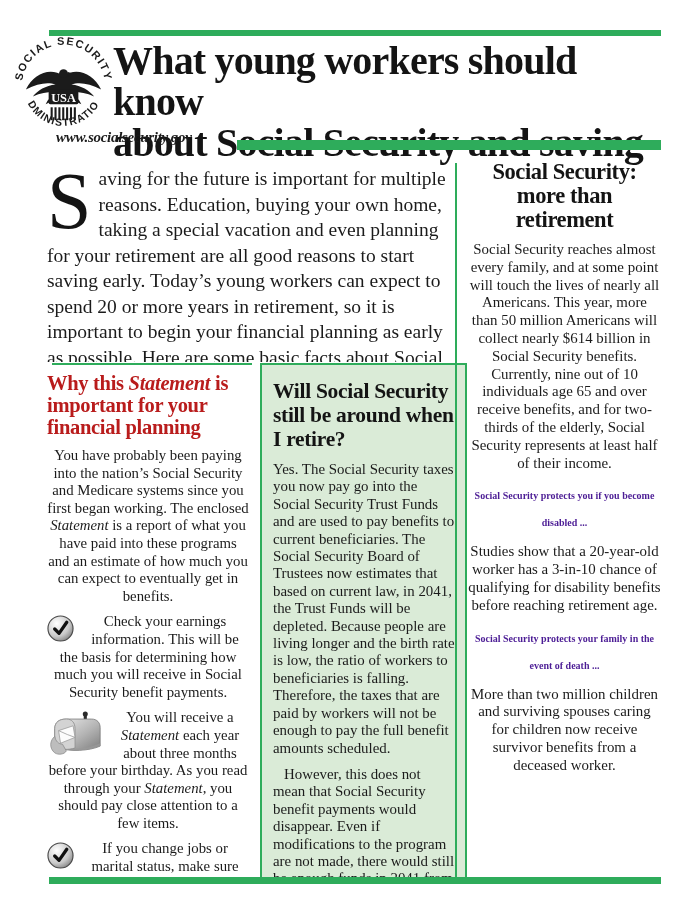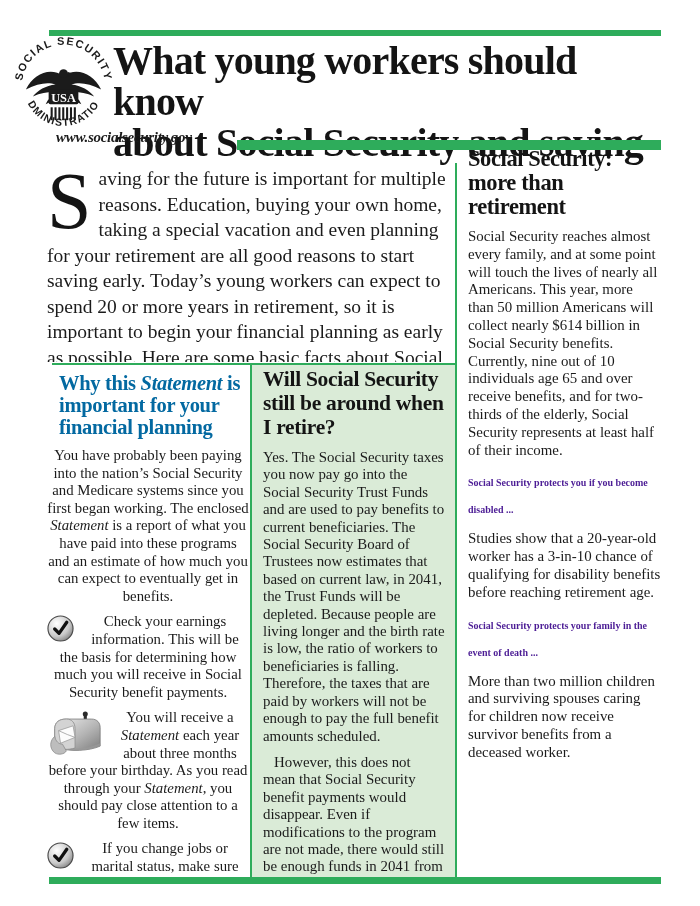--- a/index.html
+++ b/index.html
@@ -29,41 +29,41 @@
   .dropcap {
     float:left; font-size:80px; line-height:62px; padding:4px 7px 0 0; color:#141414;
   }
 
   
   .leftcol {
     position:absolute; left:47px; top:372px; width:202px; height:501px;
     font-size:14.8px; line-height:17.6px; overflow:hidden;
   }
   .leftcol h2 {
-    margin:0 0 9px 12px; font-size:20.5px; line-height:22px; letter-spacing:-0.3px; color:#0369a1;
+    margin:0 0 9px 0; font-size:20.5px; line-height:22px; letter-spacing:-0.3px; color:#b91c1c;
   }
   .leftcol p { margin:0 0 8px 0;text-align:center; }
   .mailbox { float:left; width:58px; height:47px; margin:2px 6px 2px 0; }
   .checkicon { float:left; width:27px; height:27px; margin:2px 7px 1px 0; }
 
   
   .greenbox {
-    position:absolute; left:250px; top:363px; width:207px; height:517px;
+    position:absolute; left:260px; top:363px; width:207px; height:517px;
     background:#daebd7; border:2px solid #2eac5b; box-sizing:border-box;
-    padding:0 9px 0 11px; font-size:14.9px; line-height:17.4px; overflow:hidden;
+    padding:12px 9px 0 11px; font-size:14.9px; line-height:17.4px; overflow:hidden;
   }
   .greenbox h2 { margin:2px 0 10px 0; font-size:21.5px; line-height:24px; letter-spacing:-0.3px; color:#141414; }
   .greenbox p { margin:0 0 9px 0; }
 
   .hrule-left { position:absolute; left:52px; top:363px; width:200px; height:2px; background:#2eac5b; }
 
   
   .rightcol {
-    position:absolute; left:468px; top:147px; width:193px; height:712px;
-    font-size:14.9px; line-height:17.8px; overflow:hidden;
+    position:absolute; left:468px; top:160px; width:193px; height:712px;
+    font-size:14.9px; line-height:17.8px; overflow:hidden;text-align:center;
   }
   .rightcol h2 { margin:0 0 9px 0; font-size:22.5px; line-height:24px; letter-spacing:-0.4px; color:#141414; }
   .rightcol h3 { margin:10px 0 7px 0; font-size:10px; line-height:27px; color:#4c1d95; }
   .rightcol p { margin:0 0 8px 0; }
   .ind { text-indent:11px; }
   i { font-style:italic; }
 </style>
 </head>
 <body>
 

